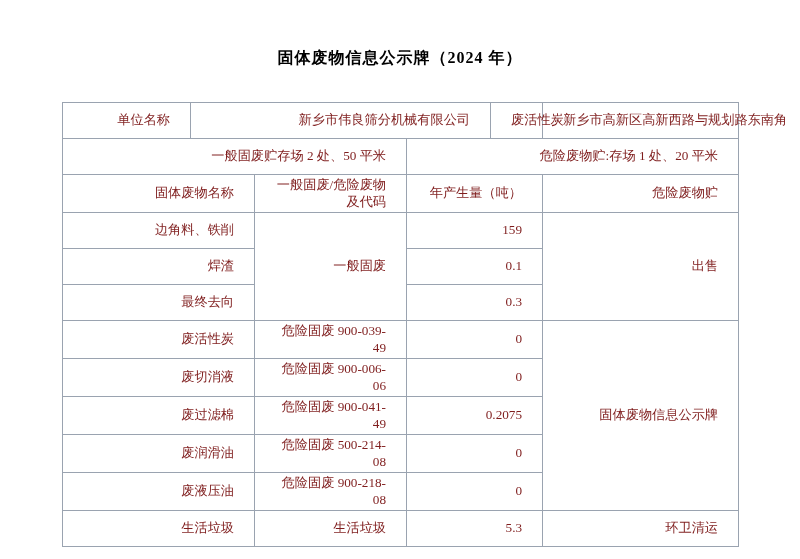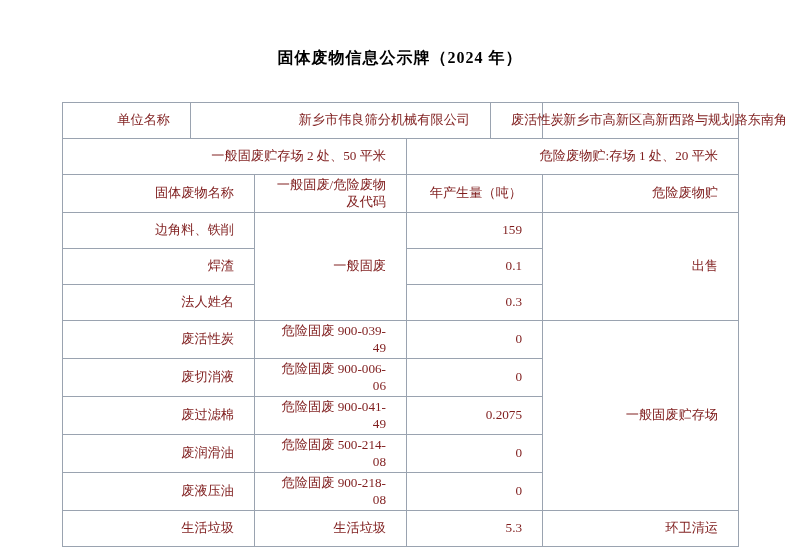--- a/index.html
+++ b/index.html
@@ -116,29 +116,29 @@
           <td class="dark">159</td>
           <td class="blue" rowspan="3">出售</td>
         </tr>
 
         <tr>
           <td class="dark">焊渣</td>
           <td class="dark">0.1</td>
         </tr>
 
         <tr>
-          <td class="dark">法人姓名</td>
+          <td class="dark">最终去向</td>
           <td class="dark">0.3</td>
         </tr>
 
         <tr>
           <td class="dark">废活性炭</td>
           <td class="blue">危险固废  900-039-49</td>
           <td class="dark">0</td>
-          <td class="blue" rowspan="5">一般固废贮存场</td>
+          <td class="blue" rowspan="5">固体废物信息公示牌</td>
         </tr>
         <tr>
           <td class="dark">废切消液</td>
           <td class="blue">危险固废  900-006-06</td>
           <td class="dark">0</td>
         </tr>
         <tr>
           <td class="dark">废过滤棉</td>
           <td class="blue">危险固废  900-041-49</td>
           <td class="dark">0.2075</td>

